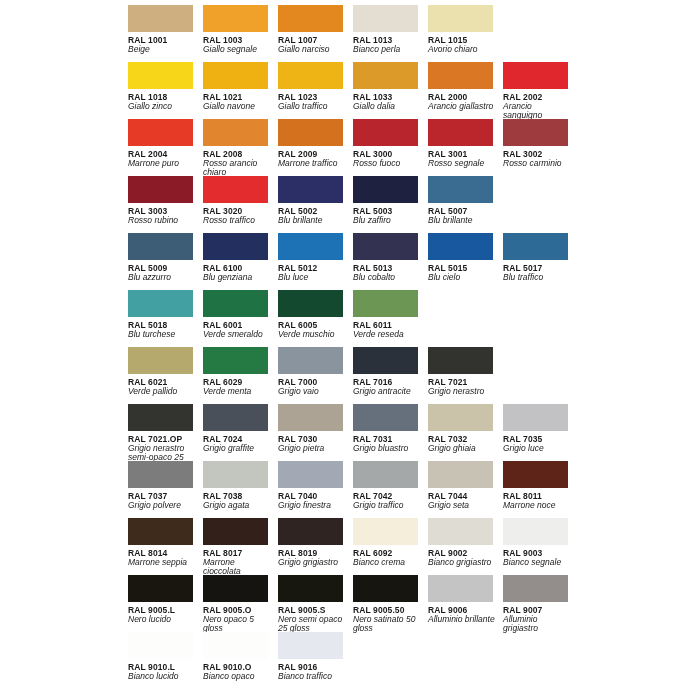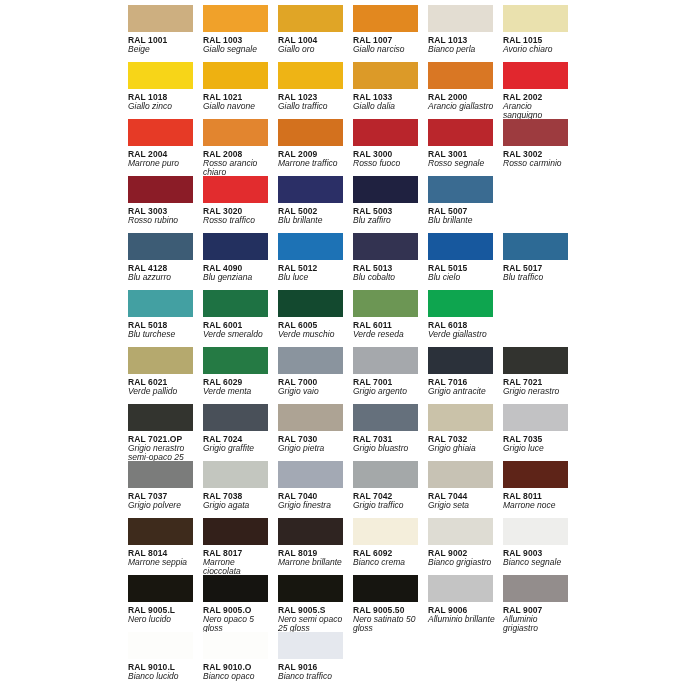--- a/index.html
+++ b/index.html
@@ -66,25 +66,20 @@
         <span class="swatch" title="#cdaf80" style="background: rgb(205, 175, 128);"></span>
         <div class="code">RAL 1001</div>
         <div class="name">Beige</div>
       </div>
       <div class="cell">
         <span class="swatch" title="#f0a12a" style="background: rgb(240, 161, 42);"></span>
         <div class="code">RAL 1003</div>
         <div class="name">Giallo segnale</div>
       </div>
       <div class="cell">
-        <span class="swatch" title="#e0a526" style="background: rgb(224, 165, 38);"></span>
-        <div class="code">RAL 1004</div>
-        <div class="name">Giallo oro</div>
-      </div>
-      <div class="cell">
         <span class="swatch" title="#e2881f" style="background: rgb(226, 136, 31);"></span>
         <div class="code">RAL 1007</div>
         <div class="name">Giallo narciso</div>
       </div>
       <div class="cell">
         <span class="swatch" title="#e3ddd2" style="background: rgb(227, 221, 210);"></span>
         <div class="code">RAL 1013</div>
         <div class="name">Bianco perla</div>
       </div>
       <div class="cell">
@@ -180,26 +175,26 @@
       </div>
       <div class="cell">
         <span class="swatch" title="#3a6b91" style="background: rgb(58, 107, 145);"></span>
         <div class="code">RAL 5007</div>
         <div class="name">Blu brillante</div>
       </div>
     </div>
     <div class="row">
       <div class="cell">
         <span class="swatch" title="#3d5c75" style="background: rgb(61, 92, 117);"></span>
-        <div class="code">RAL 4128</div>
+        <div class="code">RAL 5009</div>
         <div class="name">Blu azzurro</div>
       </div>
       <div class="cell">
         <span class="swatch" title="#23305f" style="background: rgb(35, 48, 95);"></span>
-        <div class="code">RAL 4090</div>
+        <div class="code">RAL 6100</div>
         <div class="name">Blu genziana</div>
       </div>
       <div class="cell">
         <span class="swatch" title="#1d72b5" style="background: rgb(29, 114, 181);"></span>
         <div class="code">RAL 5012</div>
         <div class="name">Blu luce</div>
       </div>
       <div class="cell">
         <span class="swatch" title="#333351" style="background: rgb(51, 51, 81);"></span>
         <div class="code">RAL 5013</div>
@@ -230,48 +225,38 @@
       <div class="cell">
         <span class="swatch" title="#13492f" style="background: rgb(19, 73, 47);"></span>
         <div class="code">RAL 6005</div>
         <div class="name">Verde muschio</div>
       </div>
       <div class="cell">
         <span class="swatch" title="#6c9654" style="background: rgb(108, 150, 84);"></span>
         <div class="code">RAL 6011</div>
         <div class="name">Verde reseda</div>
       </div>
-      <div class="cell">
-        <span class="swatch" title="#0ea54f" style="background: rgb(14, 165, 79);"></span>
-        <div class="code">RAL 6018</div>
-        <div class="name">Verde giallastro</div>
-      </div>
     </div>
     <div class="row">
       <div class="cell">
         <span class="swatch" title="#b5a96e" style="background: rgb(181, 169, 110);"></span>
         <div class="code">RAL 6021</div>
         <div class="name">Verde pallido</div>
       </div>
       <div class="cell">
         <span class="swatch" title="#257a44" style="background: rgb(37, 122, 68);"></span>
         <div class="code">RAL 6029</div>
         <div class="name">Verde menta</div>
       </div>
       <div class="cell">
         <span class="swatch" title="#8a949e" style="background: rgb(138, 148, 158);"></span>
         <div class="code">RAL 7000</div>
         <div class="name">Grigio vaio</div>
       </div>
       <div class="cell">
-        <span class="swatch" title="#a5a8ac" style="background: rgb(165, 168, 172);"></span>
-        <div class="code">RAL 7001</div>
-        <div class="name">Grigio argento</div>
-      </div>
-      <div class="cell">
         <span class="swatch" title="#2b313a" style="background: rgb(43, 49, 58);"></span>
         <div class="code">RAL 7016</div>
         <div class="name">Grigio antracite</div>
       </div>
       <div class="cell">
         <span class="swatch" title="#32332f" style="background: rgb(50, 51, 47);"></span>
         <div class="code">RAL 7021</div>
         <div class="name">Grigio nerastro</div>
       </div>
     </div>
@@ -346,21 +331,21 @@
         <div class="name">Marrone seppia</div>
       </div>
       <div class="cell">
         <span class="swatch" title="#33201a" style="background: rgb(51, 32, 26);"></span>
         <div class="code">RAL 8017</div>
         <div class="name">Marrone cioccolata</div>
       </div>
       <div class="cell">
         <span class="swatch" title="#2f2421" style="background: rgb(47, 36, 33);"></span>
         <div class="code">RAL 8019</div>
-        <div class="name">Marrone brillante</div>
+        <div class="name">Grigio grigiastro</div>
       </div>
       <div class="cell">
         <span class="swatch" title="#f4eedb" style="background: rgb(244, 238, 219);"></span>
         <div class="code">RAL 6092</div>
         <div class="name">Bianco crema</div>
       </div>
       <div class="cell">
         <span class="swatch" title="#dedcd3" style="background: rgb(222, 220, 211);"></span>
         <div class="code">RAL 9002</div>
         <div class="name">Bianco grigiastro</div>

